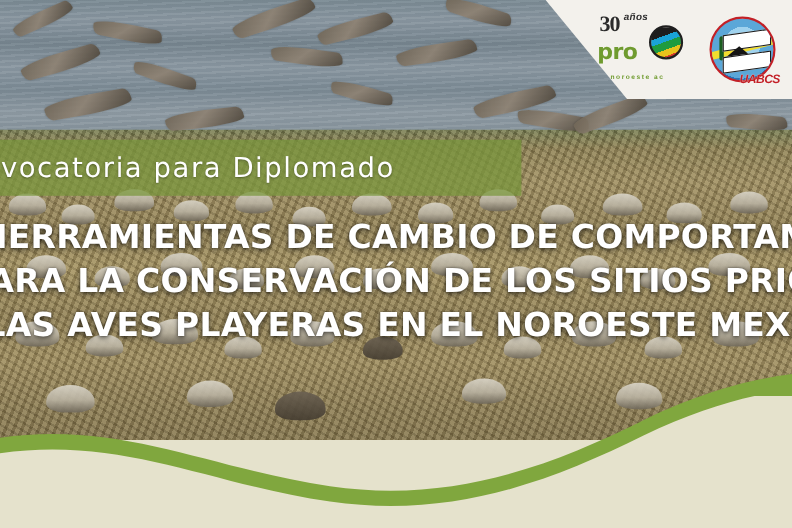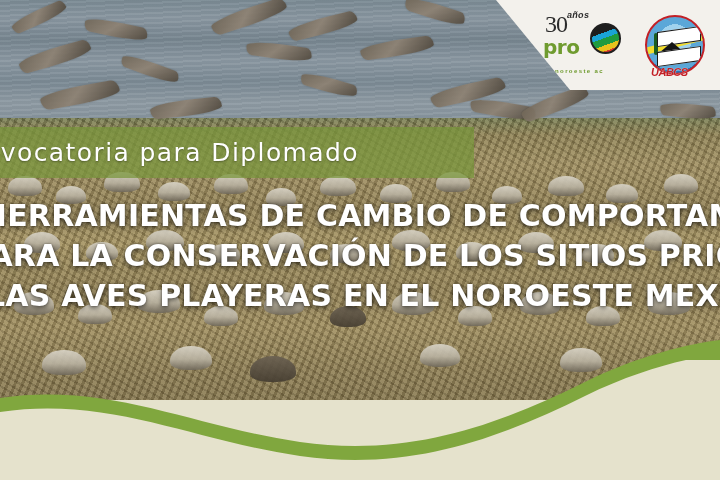--- a/index.html
+++ b/index.html
@@ -120,22 +120,22 @@
     left: 26px; top: -1px;
     font-size: 9px;
     font-weight: bold;
     font-style: italic;
     color: #2c2c2c;
     letter-spacing: .3px;
   }
   .pn-30 {
     position: absolute;
     left: 4px; top: 0px;
-    font-size: 24px;
-    font-weight: normal;
+    font-size: 20px;
+    font-weight: bold;
     color: #2b2b2b;
     font-family: "Liberation Serif", serif;
     letter-spacing: -1px;
   }
   .pn-globe {
     position: absolute;
     right: 6px; top: 12px;
     width: 27px; height: 27px;
     border-radius: 50%;
     border: 2px solid #1f1f1f;
@@ -219,21 +219,21 @@
     position: absolute;
     left: 7px; top: 16px;
     width: 4px; height: 22px;
     background: #1b5e20;
     border-radius: 2px;
   }
   .ua-text {
     position: absolute;
     left: 6px; bottom: -3px;
     width: 58px;
-    text-align: left;
+    text-align: right;
     font-size: 11px;
     font-weight: bold;
     font-style: italic;
     color: #c22026;
     letter-spacing: -.5px;
     text-shadow: 0 0 1px #fff;
   }
 
   
   .kicker-banner {

